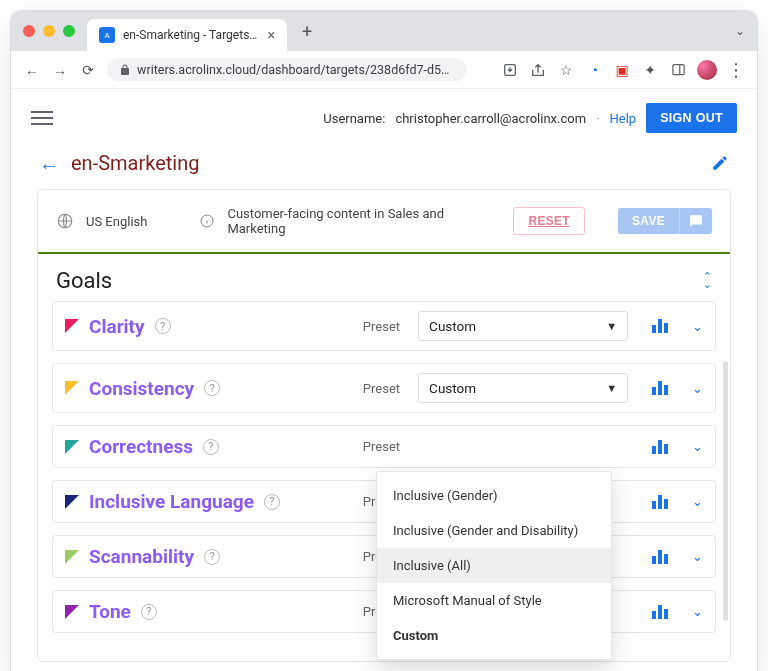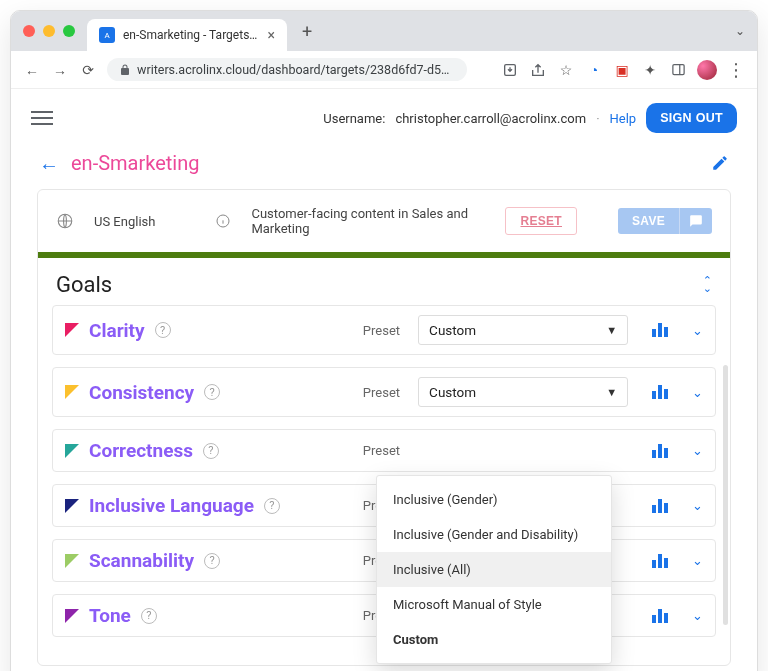--- a/index.html
+++ b/index.html
@@ -48,31 +48,31 @@
     .avatar{ width:20px;height:20px;border-radius:50%; background:radial-gradient(circle at 30% 30%, #f7a, #923);}
     .dots-v{ font-size:18px; color:#555; }
 
     
     .app-header{ display:flex; align-items:center; padding:14px 20px; gap:16px; }
     .hamburger{ width:22px; display:flex; flex-direction:column; gap:4px;}
     .hamburger div{ height:2px; background:#5f6368; }
     .user-block{ margin-left:auto; display:flex; align-items:center; gap:10px; font-size:13px; color:#333;}
     .help-link{ color:#1a73e8; font-size:13px; }
     .sep{ color:#999; }
-    .signout{ background:#1a73e8; color:#fff; border:none; padding:8px 14px; font-size:12.5px; font-weight:600; letter-spacing:.3px; border-radius:10px;}
+    .signout{ background:#1a73e8; color:#fff; border:none; padding:8px 14px; font-size:12.5px; font-weight:600; letter-spacing:.3px; border-radius:2px;}
 
     
     .title-row{ display:flex; align-items:center; padding:4px 28px 14px; gap:12px;}
     .back-arrow{ color:#1a73e8; font-size:20px; }
-    .page-title{ color:#ec4899; font-size:20px; font-weight:400;}
+    .page-title{ color:#7f1d1d; font-size:20px; font-weight:400;}
     .edit-icon{ margin-left:auto; color:#1a73e8; font-size:16px;}
 
     
     .content{ margin:0 26px 20px; background:#fff; border:1px solid #e6e6e6; border-radius:6px; padding:0; position:relative;}
-    .meta-row{ display:flex; align-items:center; padding:16px 18px; gap:20px; border-bottom:6px solid #4d7c0f;}
+    .meta-row{ display:flex; align-items:center; padding:16px 18px; gap:12px; border-bottom:2px solid #4d7c0f;}
     .globe-icon,.info-icon{ color:#888; }
     .lang-text{ font-size:13px; color:#444; margin-right:40px;}
     .desc-text{ font-size:13px; color:#444; flex:1;}
     .btn-reset{ border:1px solid #f6c1c7; color:#e57f92; background:#fff; padding:6px 14px; font-size:12px; border-radius:3px; font-weight:600; letter-spacing:.3px;text-decoration:underline;}
     .btn-save{ background:#a7c7f2; color:#fff; padding:6px 14px; font-size:12px; border:none; border-radius:3px 0 0 3px; font-weight:600; letter-spacing:.3px;}
     .btn-save-aux{ background:#a7c7f2; color:#fff; padding:6px 8px; border:none; border-left:1px solid #c8daf5; border-radius:0 3px 3px 0; display:flex; align-items:center;}
 
     .section-head{ display:flex; align-items:center; padding:14px 18px 8px;}
     .section-title{ font-size:22px; font-weight:400; color:#222;}
     .updown{ margin-left:auto; color:#1a73e8; display:flex; flex-direction:column; line-height:8px; font-size:11px;}

